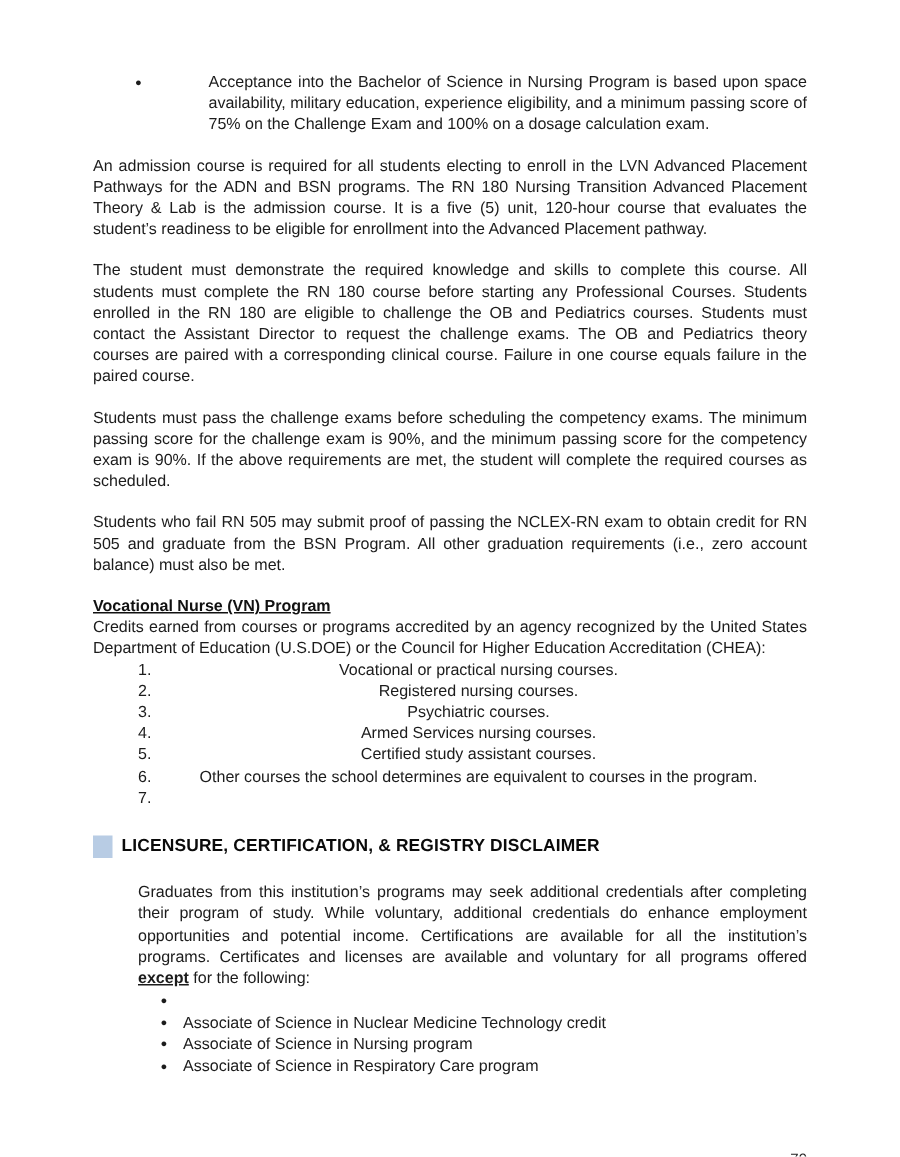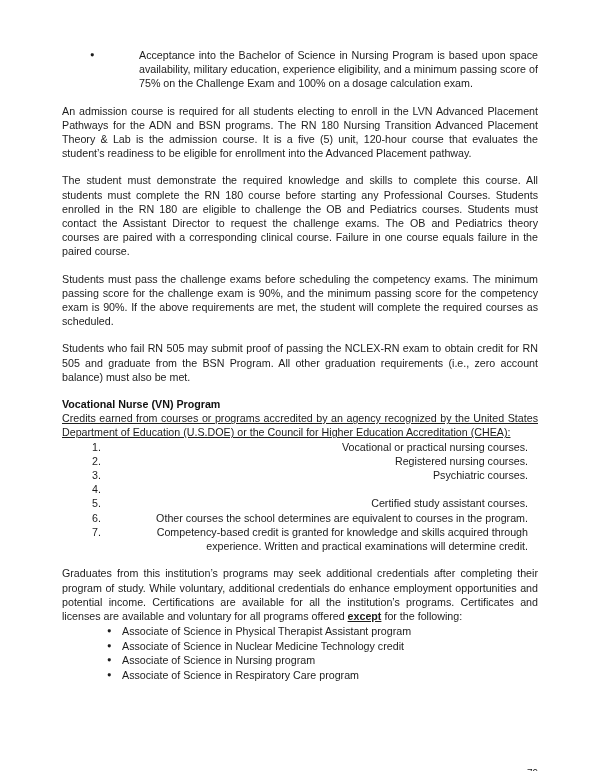--- a/index.html
+++ b/index.html
@@ -18,42 +18,42 @@
   p { margin: 0 0 13px 0; text-align: justify; }
 
   
   .bullet-row { display: flex; margin: 0 0 13px 0; }
   .bullet-glyph {
     flex: none; width: 13px; margin-left: 28px;
     font-size: 7.5px; line-height: 14.2px; text-align: left;
   }
   .bullet-text { flex: 1; text-align: justify; margin-left: 36px; }
 
-  .vn-heading { font-weight: bold; margin: 0; color: #111; }
-  .vn-intro { margin: 0; text-decoration: underline; }
+  .vn-heading { font-weight: bold; margin: 0; color: #111; text-decoration: underline; }
+  .vn-intro { margin: 0; }
 
   .num-list { margin: 0 0 13px 0; }
   .num-row { display: flex; }
   .num-glyph { flex: none; width: 18px; margin-left: 30px; }
-  .num-text { flex: 1; text-align: right; padding-right: 10px; }
+  .num-text { flex: 1; text-align: center; padding-right: 10px; }
 
   .section-heading-row {
     display: flex; align-items: center;
     margin: 18px 0 16px 0;
   }
   .section-square {
     flex: none; width: 13px; height: 15px;
     background: #b8cce4; margin-right: 6px;
   }
   .section-heading-text {
     font-weight: bold; font-size: 11.6px; color: #0a0a0a;
     letter-spacing: 0.1px;
   }
 
-  .disclaimer { margin-bottom: 1px; }
+  .disclaimer { margin-bottom: 1px; margin-left: 30px; }
   .kw { font-weight: bold; text-decoration: underline; }
 
   .prog-list { margin: 0; }
   .prog-row { display: flex; }
   .prog-glyph {
     flex: none; width: 15px; margin-left: 45px;
     font-size: 7.5px; line-height: 14.6px;
   }
   .prog-text { flex: 1; line-height: 14.6px; }
 
@@ -88,43 +88,46 @@
     <div class="num-row">
       <span class="num-glyph">2.</span>
       <span class="num-text">Registered nursing courses.</span>
     </div>
     <div class="num-row">
       <span class="num-glyph">3.</span>
       <span class="num-text">Psychiatric courses.</span>
     </div>
     <div class="num-row">
       <span class="num-glyph">4.</span>
+      <span class="num-text">Armed Services nursing courses.</span>
     </div>
     <div class="num-row">
       <span class="num-glyph">5.</span>
       <span class="num-text">Certified study assistant courses.</span>
     </div>
     <div class="num-row">
       <span class="num-glyph">6.</span>
       <span class="num-text">Other courses the school determines are equivalent to courses in the program.</span>
     </div>
     <div class="num-row">
       <span class="num-glyph">7.</span>
-      <span class="num-text">Competency-based credit is granted for knowledge and skills acquired through experience. Written and practical examinations will determine credit.</span>
     </div>
   </div>
 
 
+  <div class="section-heading-row">
+    <span class="section-square"></span>
+    <span class="section-heading-text">LICENSURE, CERTIFICATION, &amp; REGISTRY DISCLAIMER</span>
+  </div>
 
   <p class="disclaimer"><span>Graduates from this institution’s programs may seek additional credentials after completing their program of study. While voluntary, additional credentials do enhance employment opportunities and potential income. Certifications are available for all the institution’s programs. Certificates and licenses are available and voluntary for all programs offered </span><span class="kw">except</span><span> for the following:</span></p>
 
   <div class="prog-list">
     <div class="prog-row">
       <span class="prog-glyph">●</span>
-      <span class="prog-text">Associate of Science in Physical Therapist Assistant program</span>
     </div>
     <div class="prog-row">
       <span class="prog-glyph">●</span>
       <span class="prog-text">Associate of Science in Nuclear Medicine Technology credit</span>
     </div>
     <div class="prog-row">
       <span class="prog-glyph">●</span>
       <span class="prog-text">Associate of Science in Nursing program</span>
     </div>
     <div class="prog-row">

